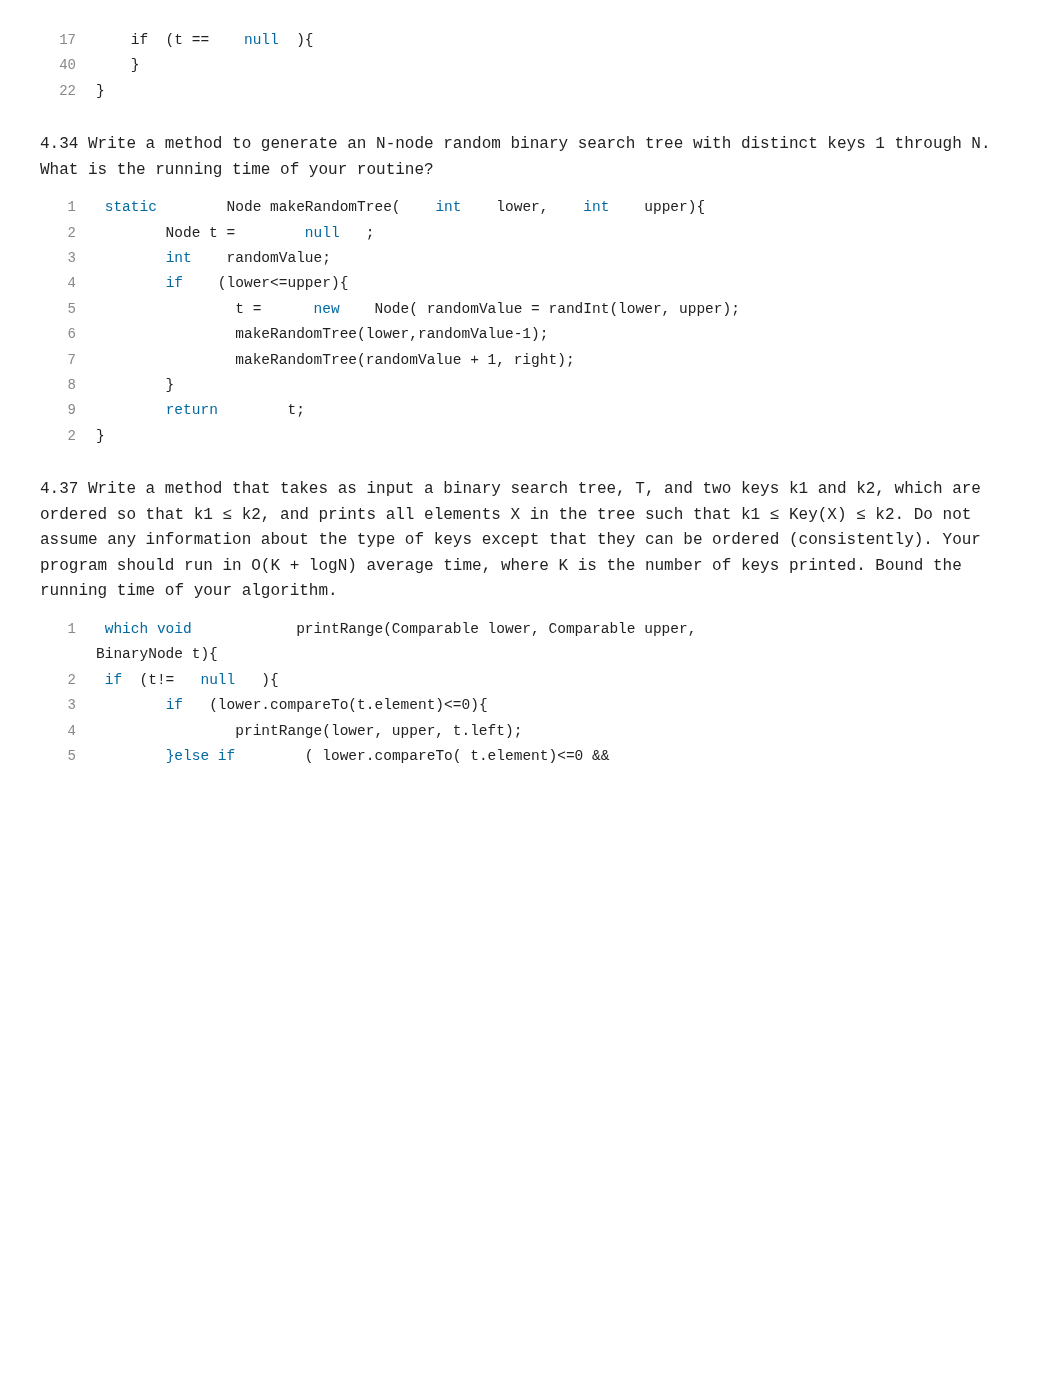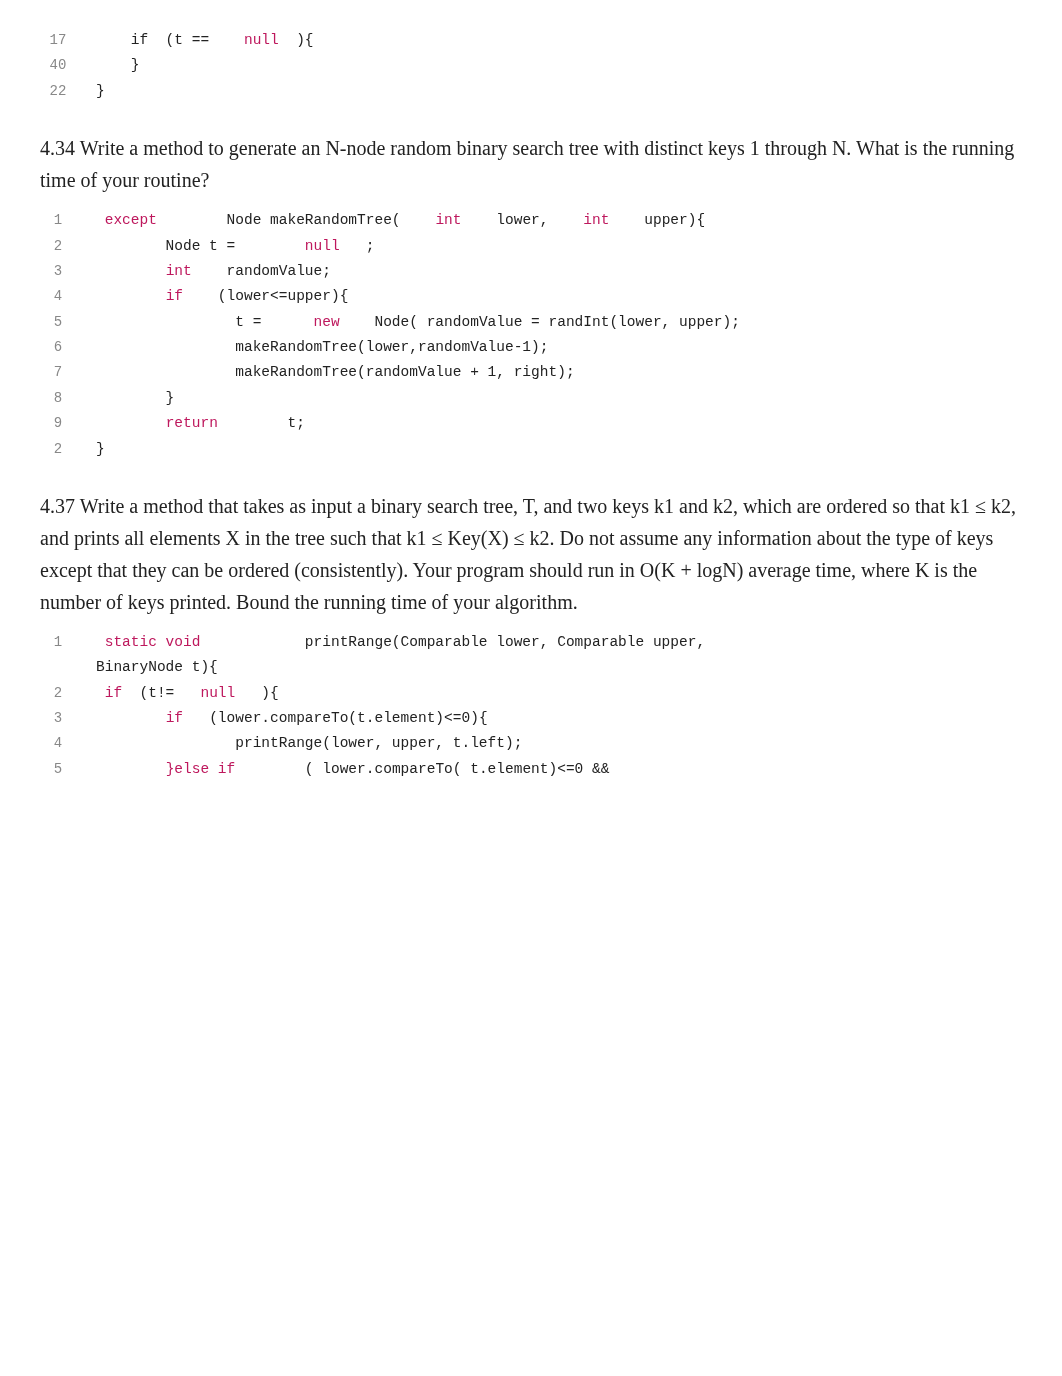--- a/index.html
+++ b/index.html
@@ -28,38 +28,38 @@
 
     .code-line {
       display: flex;
       align-items: baseline;
       white-space: pre;
     }
 
     .line-num {
       color: #888;
       min-width: 36px;
-      text-align: center;
+      text-align: right;
       margin-right: 20px;
       user-select: none;
       font-size: 14px;
     }
 
     .code-content {
       flex: 1;
     }
 
     .kw-purple {
-      color: #be185d;
+      color: #0369a1;
       font-weight: normal;
     }
 
     .prose {
-      font-family: Liberation Serif, serif;
-      font-size: 20px;
+      font-family: Liberation Mono, monospace;
+      font-size: 16px;
       line-height: 1.6;
       color: #222;
       margin: 20px 0 12px 0;
     }
 
     .section-gap {
       margin-top: 28px;
     }
 
     .code-block-outer {
@@ -90,21 +90,21 @@
     </div>
   </div>
 
   <div class="prose section-gap">
     4.34 Write a method to generate an N-node random binary search tree with distinct keys 1 through N. What is the running time of your routine?
   </div>
 
   <div class="code-block code-block-outer">
     <div class="code-line">
       <span class="line-num">1</span>
-      <span class="code-content"> <span class="kw-purple">except</span>        Node makeRandomTree(    <span class="kw-purple">int</span>    lower,    <span class="kw-purple">int</span>    upper){</span>
+      <span class="code-content"> <span class="kw-purple">static</span>        Node makeRandomTree(    <span class="kw-purple">int</span>    lower,    <span class="kw-purple">int</span>    upper){</span>
     </div>
     <div class="code-line">
       <span class="line-num">2</span>
       <span class="code-content">        Node t =        <span class="kw-purple">null</span>   ;</span>
     </div>
     <div class="code-line">
       <span class="line-num">3</span>
       <span class="code-content">        <span class="kw-purple">int</span>    randomValue;</span>
     </div>
     <div class="code-line">
@@ -137,21 +137,21 @@
     </div>
   </div>
 
   <div class="prose section-gap">
     4.37 Write a method that takes as input a binary search tree, T, and two keys k1 and k2, which are ordered so that k1 ≤ k2, and prints all elements X in the tree such that k1 ≤ Key(X) ≤ k2. Do not assume any information about the type of keys except that they can be ordered (consistently). Your program should run in O(K + logN) average time, where K is the number of keys printed. Bound the running time of your algorithm.
   </div>
 
   <div class="code-block code-block-outer">
     <div class="code-line">
       <span class="line-num">1</span>
-      <span class="code-content"> <span class="kw-purple">static void</span>            printRange(Comparable lower, Comparable upper,</span>
+      <span class="code-content"> <span class="kw-purple">which void</span>            printRange(Comparable lower, Comparable upper,</span>
     </div>
     <div class="code-line">
       <span class="line-num"></span>
       <span class="code-content">BinaryNode t){</span>
     </div>
     <div class="code-line">
       <span class="line-num">2</span>
       <span class="code-content"> <span class="kw-purple">if</span>  (t!=   <span class="kw-purple">null</span>   ){</span>
     </div>
     <div class="code-line">

